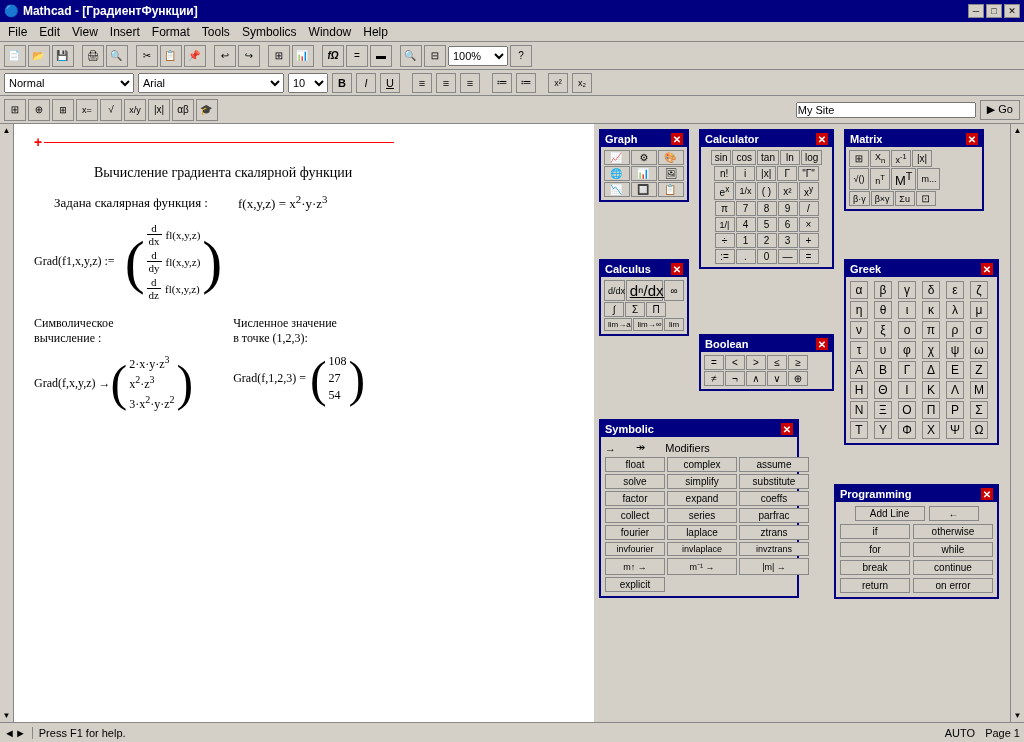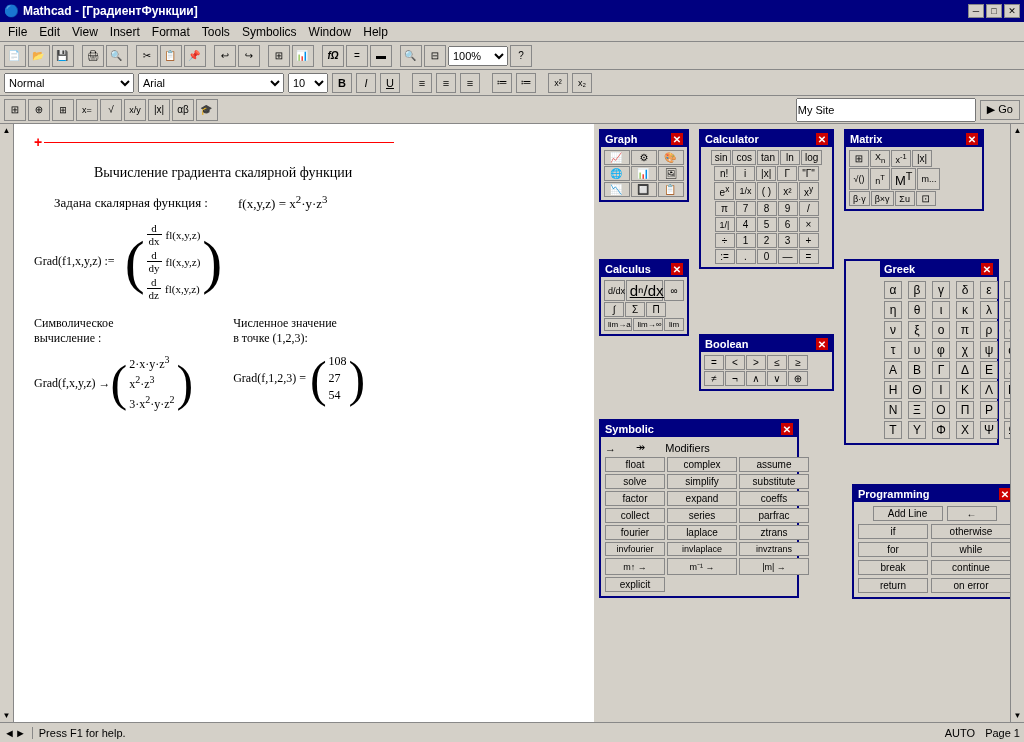--- a/index.html
+++ b/index.html
@@ -161,21 +161,21 @@
       background: #d4d0c8;
       display: flex;
       align-items: center;
       padding: 2px 4px;
       border-bottom: 1px solid #888;
       height: 26px;
       gap: 4px;
     }
     .url-input {
       width: 180px;
-      height: 24px;
+      height: 16px;
       font-size: 11px;
     }
     .go-btn {
       background: #d4d0c8;
       border: 1px solid #888;
       padding: 1px 6px;
       cursor: pointer;
       font-size: 11px;
       height: 20px;
     }
@@ -538,21 +538,21 @@
         <div style="display:flex; gap:1px;">
           <button class="panel-btn">≠</button>
           <button class="panel-btn">¬</button>
           <button class="panel-btn">∧</button>
           <button class="panel-btn">∨</button>
           <button class="panel-btn">⊕</button>
         </div>
       </div>
     </div>
 
-    <div class="float-panel" style="left:250px; top:135px; width:155px;padding-left:34px;">
+    <div class="float-panel" style="left:250px; top:135px; width:155px;">
       <div class="float-panel-title">
         <span>Greek</span>
         <span class="float-panel-close">✕</span>
       </div>
       <div style="display:grid; grid-template-columns: repeat(6, 22px); gap:2px; padding:4px;">
         <button class="greek-btn">α</button>
         <button class="greek-btn">β</button>
         <button class="greek-btn">γ</button>
         <button class="greek-btn">δ</button>
         <button class="greek-btn">ε</button>
@@ -633,21 +633,21 @@
           <button class="panel-btn" style="font-size:9px;">invlaplace</button>
           <button class="panel-btn" style="font-size:9px;">invztrans</button>
           <button class="panel-btn" style="font-size:9px;">m↑ →</button>
           <button class="panel-btn" style="font-size:9px;">m⁻¹ →</button>
           <button class="panel-btn" style="font-size:9px;">|m| →</button>
           <button class="panel-btn" style="grid-column: span 1;">explicit</button>
         </div>
       </div>
     </div>
 
-    <div class="float-panel" style="left:258px; top:360px; width:165px;">
+    <div class="float-panel" style="left:240px; top:360px; width:165px;">
       <div class="float-panel-title">
         <span>Programming</span>
         <span class="float-panel-close">✕</span>
       </div>
       <div style="padding:4px;">
         <div style="display:flex; gap:4px; margin-bottom:3px; align-items:center; justify-content:center;">
           <button class="panel-btn" style="width:70px;">Add Line</button>
           <button class="panel-btn" style="width:50px;">←</button>
         </div>
         <div style="display:grid; grid-template-columns: 70px 80px; gap:3px;">

